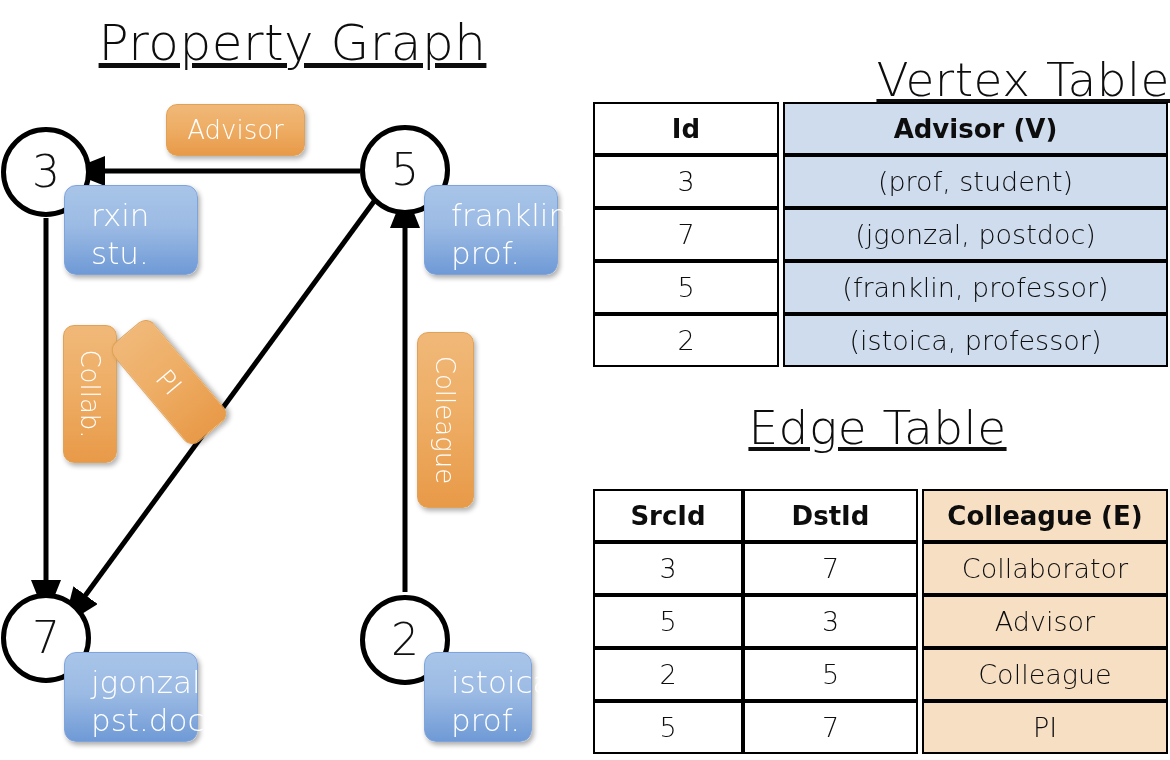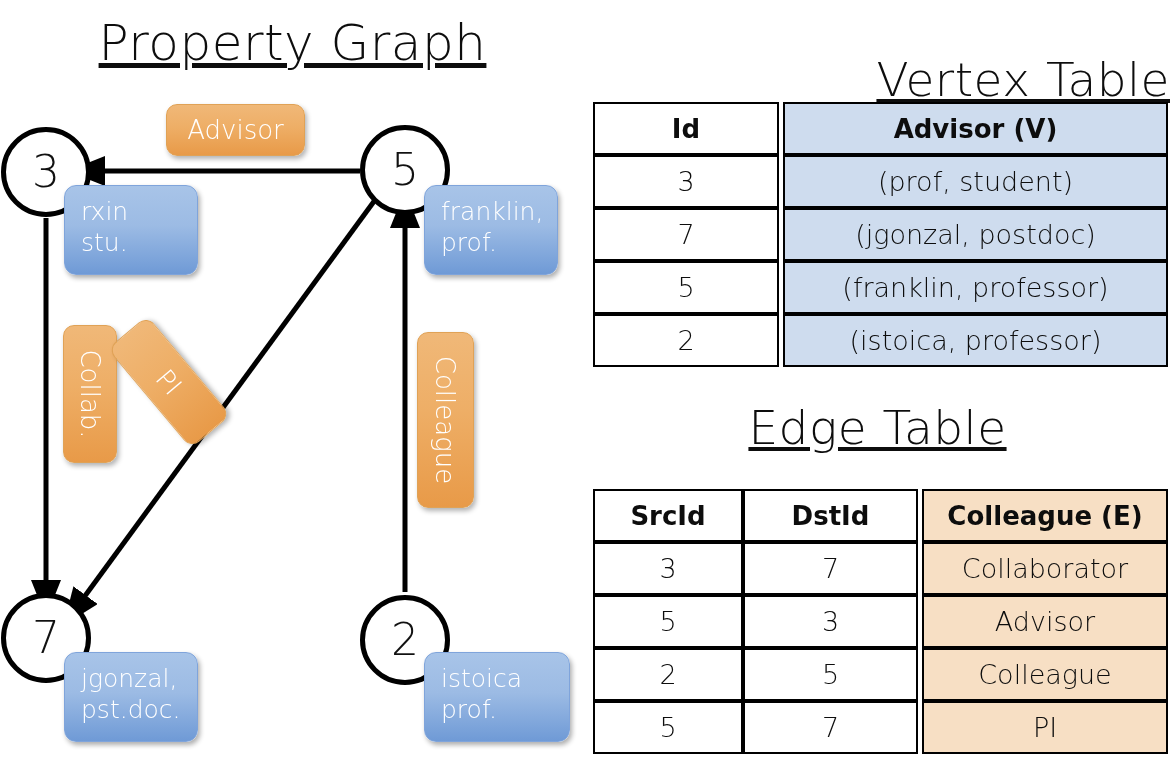--- a/index.html
+++ b/index.html
@@ -49,29 +49,29 @@
 
   
   .prop-box {
     position: absolute;
     border-radius: 12px;
     background: linear-gradient(180deg, #a8c4e8 0%, #9cbbe4 45%, #6f9ad6 100%);
     box-shadow: 2px 3px 5px rgba(0,0,0,0.32);
     color: #ffffff;
     font-family: "DejaVu Sans", sans-serif;
     font-weight: 300;
-    font-size: 25px;
+    font-size: 31px;
     line-height: 1.22;
-    padding: 11px 0 0 16px;
+    padding: 11px 0 0 26px;
     border: 1px solid #7fa4db;
   }
   #box-rxin     { left: 64px;  top: 185px; width: 134px; height: 90px; }
   #box-franklin { left: 424px; top: 185px; width: 134px; height: 90px; }
   #box-jgonzal  { left: 64px;  top: 652px; width: 134px; height: 90px; }
-  #box-istoica  { left: 424px; top: 652px; width: 146px; height: 90px; }
+  #box-istoica  { left: 424px; top: 652px; width: 108px; height: 90px; }
 
   
   .edge-label {
     position: absolute;
     border-radius: 11px;
     background: linear-gradient(180deg, #f0b878 0%, #eeae66 45%, #e89a48 100%);
     box-shadow: 2px 3px 5px rgba(0,0,0,0.30);
     color: #ffffff;
     font-family: "DejaVu Sans", sans-serif;
     font-weight: 300;

